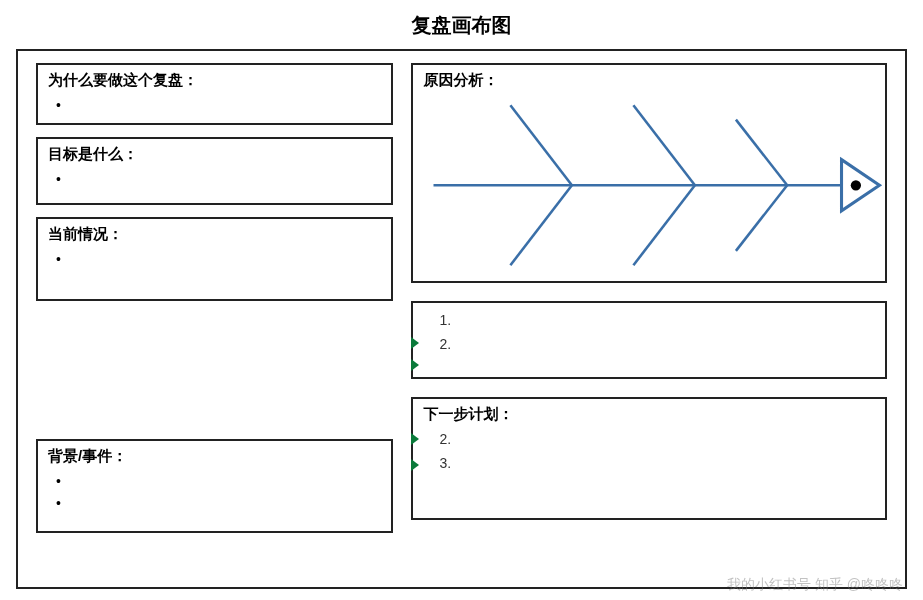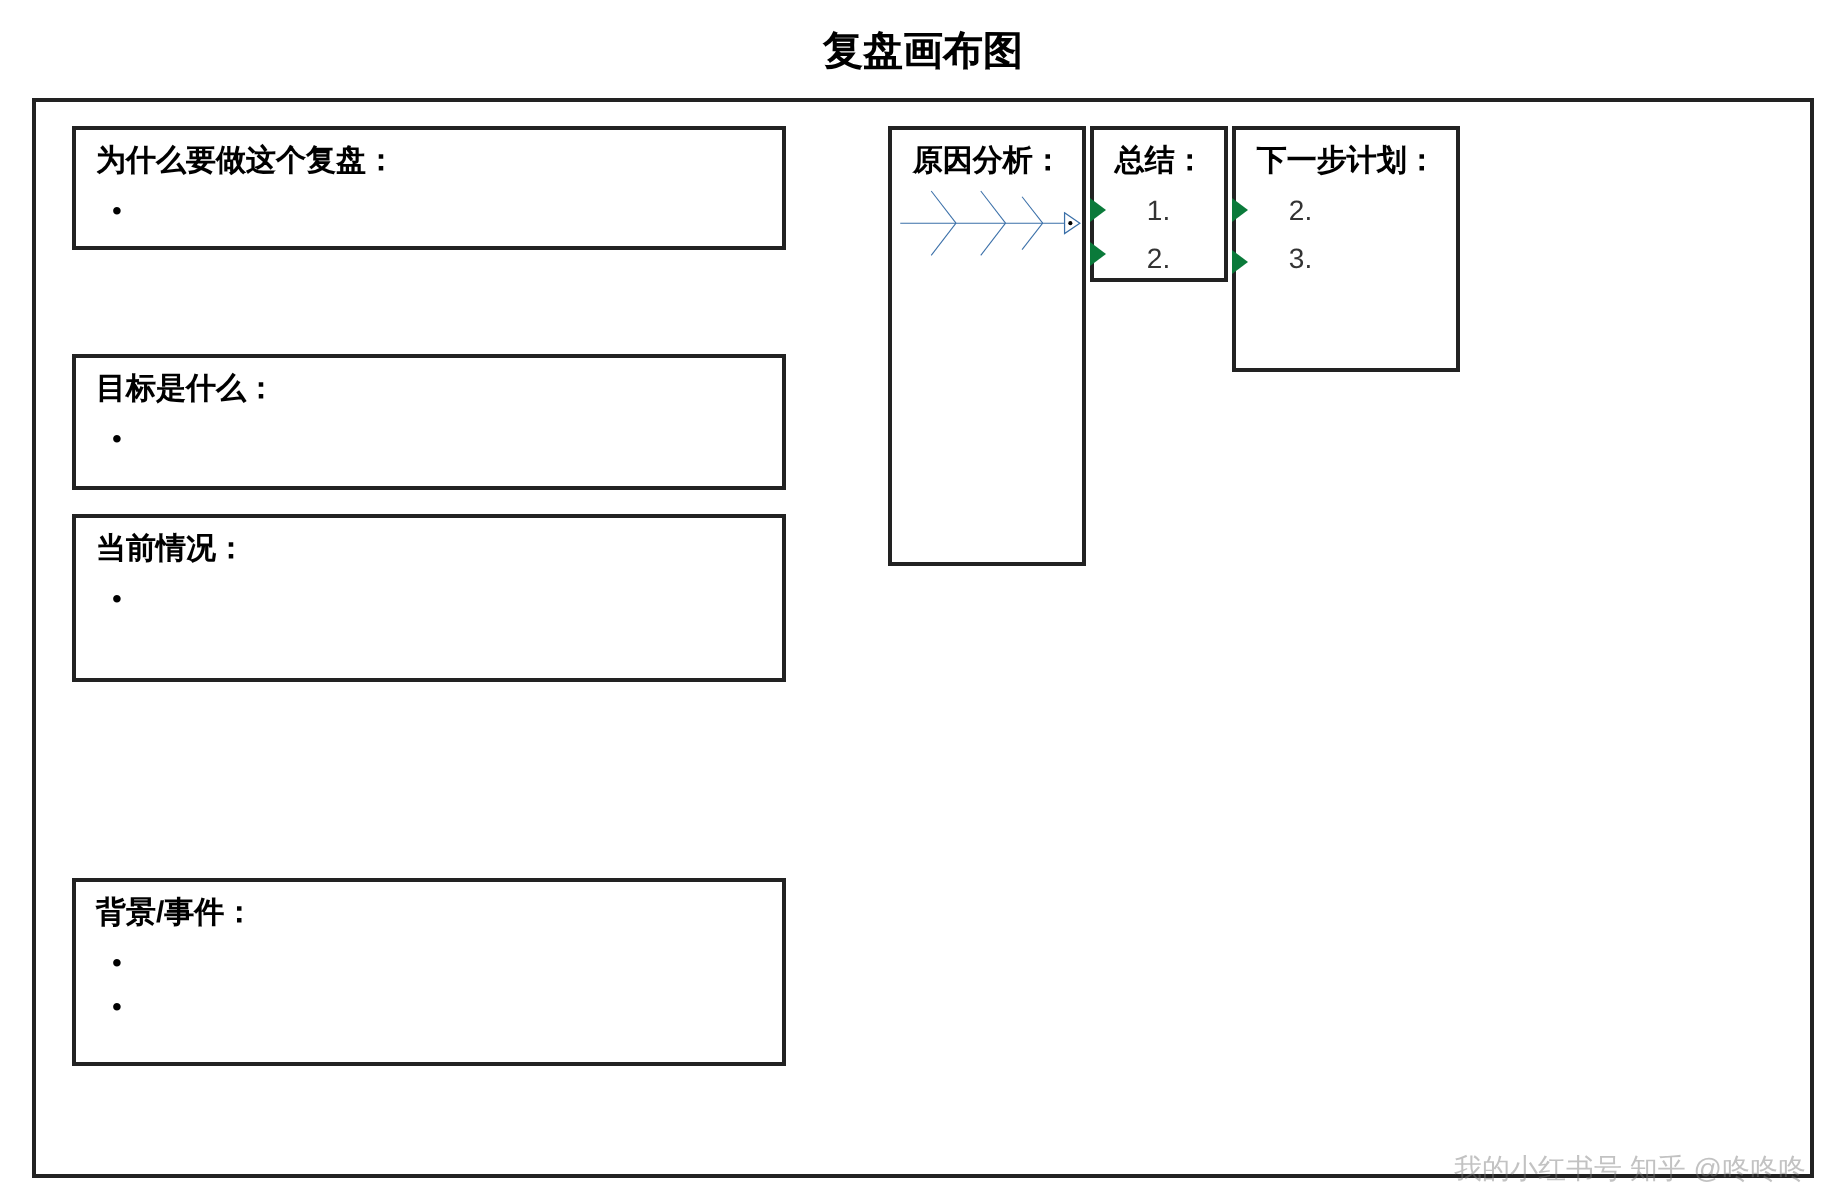--- a/index.html
+++ b/index.html
@@ -33,38 +33,38 @@
       font-weight: bold;
     }
     .header-left { flex: 0 0 43%; padding-left: 8px; }
     .header-right { flex: 1; padding-left: 40px; }
     .cols {
       display: flex;
       gap: 18px;
       height: 470px;
     }
     .col-left { flex: 0 0 42%; display: flex; flex-direction: column; gap: 12px; }
-    .col-right { flex: 1; display: flex; flex-direction: row; gap: 2px; margin-left: 33px; }
+    .col-right { flex: 1; display: flex; flex-direction: column; gap: 18px; }
     .box {
       border: 2px solid #222;
       padding: 6px 10px 8px;
       position: relative;
     }
     .box-title {
       font-size: 15px;
       font-weight: bold;
       margin-bottom: 4px;
     }
     .bullet {
       font-size: 14px;
       line-height: 1.6;
       padding-left: 8px;
     }
     .box-why { height: 62px; }
-    .box-goal { height: 68px; margin-top: 40px; }
+    .box-goal { height: 68px; }
     .box-current { height: 84px; }
     .box-bg { height: 94px; margin-top: auto; }
     .box-cause { height: 220px; position: relative; }
     .box-summary { height: 78px; }
     .box-next { height: 123px; }
     .fishbone { position: absolute; left: 0; right: 0; top: 28px; bottom: 6px; }
     .num-list { font-size: 14px; line-height: 1.7; padding-left: 16px; color: #333; }
     .tri-marker {
       position: absolute;
       left: -2px;
@@ -127,21 +127,20 @@
           <line x1="215" y1="168" x2="275" y2="90" stroke="#3a6fa8" stroke-width="2.5"></line>
           <line x1="315" y1="154" x2="365" y2="90" stroke="#3a6fa8" stroke-width="2.5"></line>
           <polygon points="418,65 455,90 418,115" fill="none" stroke="#3a6fa8" stroke-width="3"></polygon>
           <circle cx="432" cy="90" r="5" fill="#000"></circle>
         </svg>
       </div>
 
       <div class="box box-summary">
         <div class="tri-marker" style="top:34px"></div>
         <div class="tri-marker" style="top:56px"></div>
-        <div class="box-title">总结：</div>
         <div class="num-list">1.</div>
         <div class="num-list">2.</div>
       </div>
 
       <div class="box box-next">
         <div class="tri-marker" style="top:34px"></div>
         <div class="tri-marker" style="top:60px"></div>
         <div class="box-title">下一步计划：</div>
         <div class="num-list">2.</div>
         <div class="num-list">3.</div>

